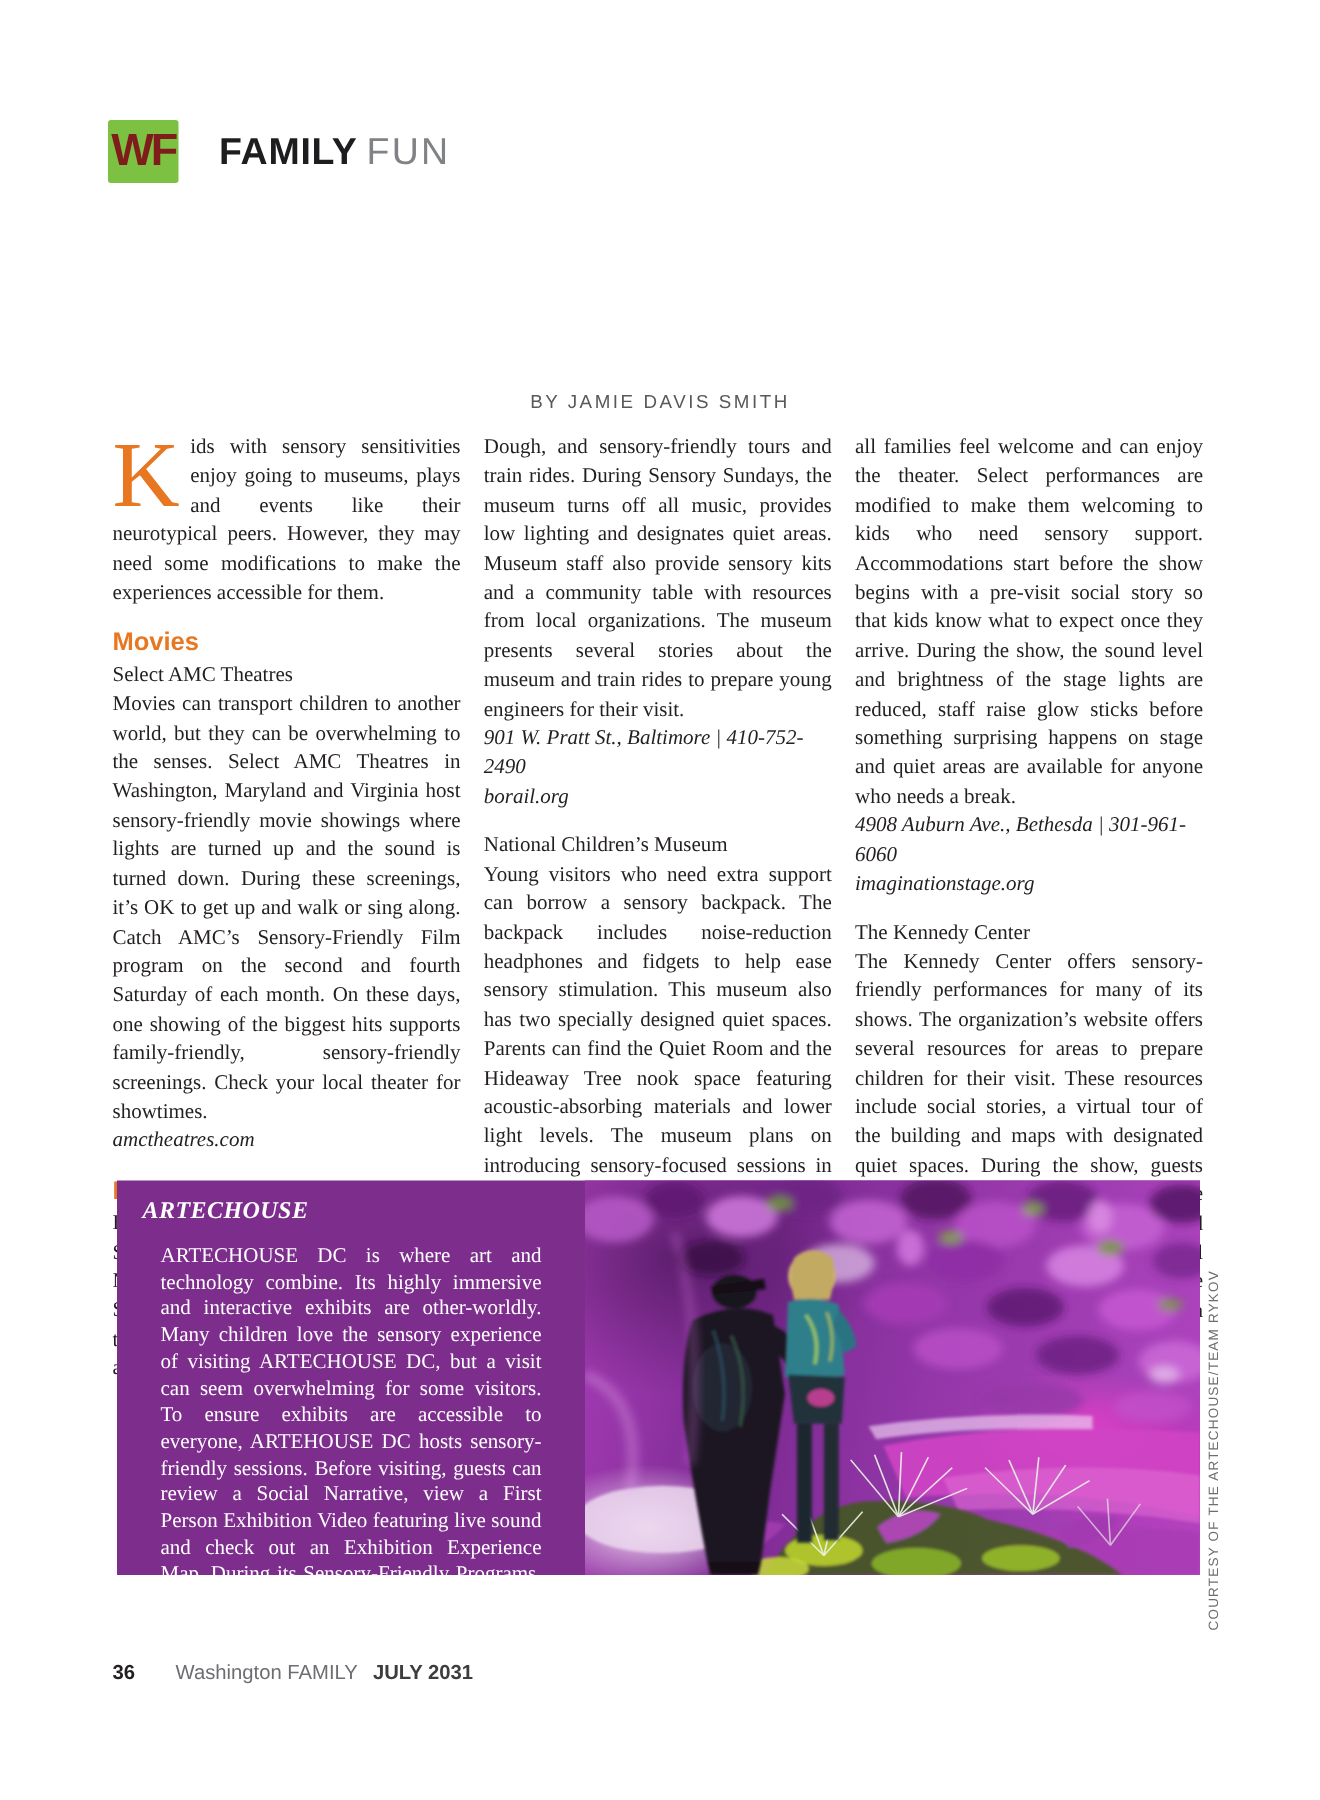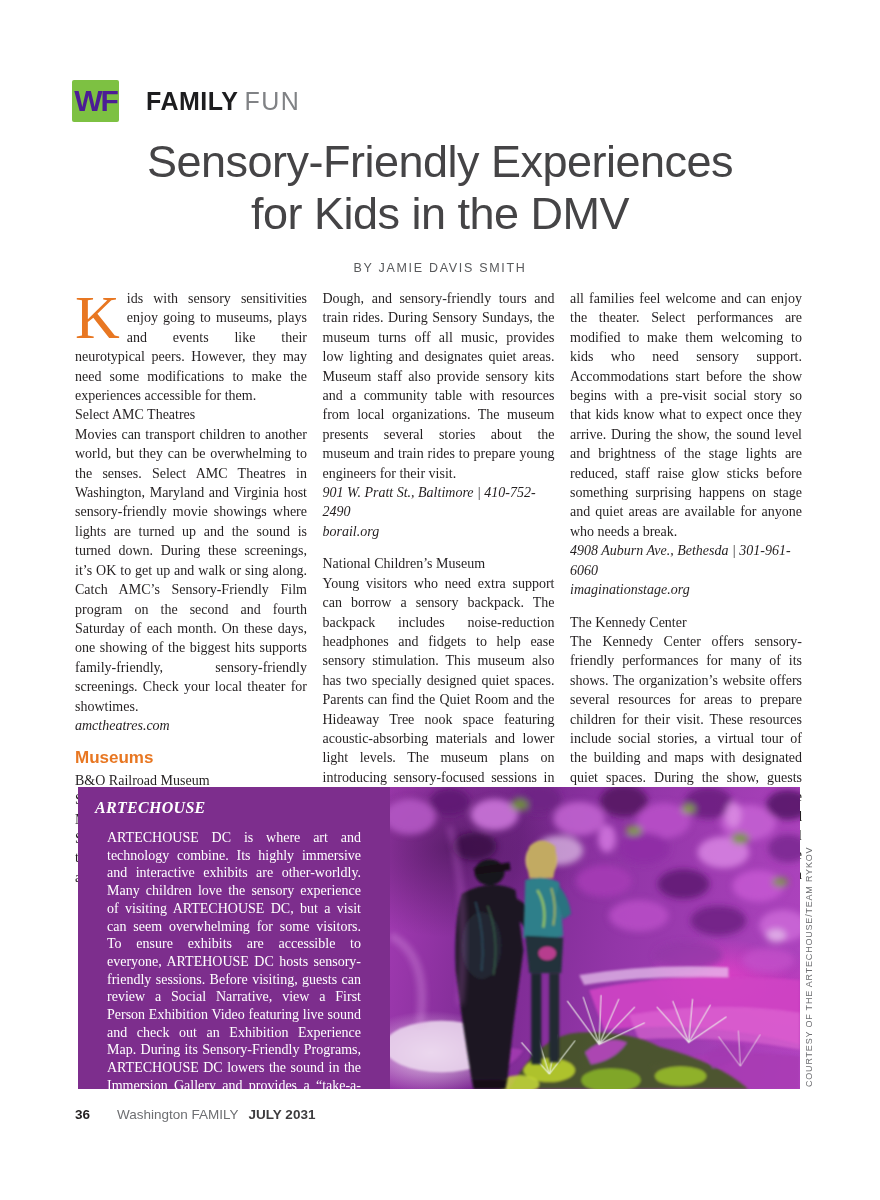--- a/index.html
+++ b/index.html
@@ -2,21 +2,21 @@
 <html><head>
 <meta charset="utf-8">
 <style>
   html,body{margin:0;padding:0;background:#e9e9e9;}
   .page{position:relative;width:880px;height:1200px;margin:0 auto;background:#ffffff;overflow:hidden;
         font-family:"Liberation Serif",serif;color:#231f20;}
 
   
   .brand-row{position:absolute;left:72px;top:80px;display:flex;align-items:center;gap:15px;}
   .wf-logo{width:47px;height:42px;background:#7DC142;border-radius:2px;display:flex;align-items:center;justify-content:center;
-           font-family:"Liberation Sans",sans-serif;font-weight:700;font-size:30px;color:#4c1d95;letter-spacing:-2px;}
+           font-family:"Liberation Sans",sans-serif;font-weight:700;font-size:30px;color:#7f1d1d;letter-spacing:-2px;}
   .section-title{font-family:"Liberation Sans",sans-serif;font-size:25px;letter-spacing:.5px;}
   .section-title .b{font-weight:700;color:#1d1d1f;margin-left:12px;}
   .section-title .l{font-weight:400;color:#808285;margin-left:6px;letter-spacing:1.5px;}
 
   
   .headline{position:absolute;top:136px;left:0;width:100%;text-align:center;
             font-family:"Liberation Sans",sans-serif;font-weight:400;color:#454446;
             font-size:45px;line-height:52px;letter-spacing:-.5px;}
   .byline{position:absolute;top:261px;left:0;width:100%;text-align:center;
           font-family:"Liberation Sans",sans-serif;font-size:12.5px;letter-spacing:1.7px;color:#58595b;}
@@ -31,21 +31,21 @@
            padding:4px 7px 0 0;font-weight:400;}
   h3.sect{font-family:"Liberation Sans",sans-serif;color:#E87722;font-size:17px;font-weight:700;
           margin:13px 0 3px 0;text-align:left;}
   .venue{text-align:left;margin:0;}
   .addr{font-style:italic;text-align:left;margin:0;}
   .addr span{display:block;}
   .gap{height:13px;}
   .endmark{font-style:normal;font-size:10px;margin-left:6px;color:#231f20;}
 
   
-  .feature{position:absolute;left:78px;top:787px;width:722px;height:302px;background:#7D2E8D;display:flex;}
+  .feature{position:absolute;left:78px;top:787px;width:722px;height:263px;background:#7D2E8D;display:flex;}
   .feature-text{width:312px;box-sizing:border-box;padding:12px 17px 10px 17px;color:#ffffff;}
   .feature-title{font-weight:700;font-style:italic;font-size:16px;letter-spacing:.3px;margin:0 0 2px 0;}
   .feature-body{font-size:14px;line-height:17.7px;text-align:justify;margin:12px;}
   .feature-addr{font-style:italic;font-size:13px;line-height:17.7px;margin:0;text-align:right;}
   .feature-addr span{display:block;}
 
   .feature-photo{flex:1;position:relative;overflow:hidden;
      background:
        radial-gradient(ellipse 100px 55px at 80% 63%, rgba(225,64,200,.95), rgba(225,64,200,0) 72%),
        radial-gradient(ellipse 150px 70px at 95% 72%, rgba(198,52,186,.9), rgba(198,52,186,0) 75%),
@@ -73,30 +73,27 @@
 
   <div class="brand-row">
     <div class="wf-logo">
         <span>WF</span>
       </div>
     <div class="section-title">
       <span class="b">FAMILY</span><span class="l">FUN</span>
     </div>
   </div>
 
-  <h1 class="headline" style="margin:0;">
-    <span style="display:block;">Sensory-Friendly Experiences</span>
-    <span style="display:block;">for Kids in the DMV</span>
-  </h1>
   <div class="byline">BY JAMIE DAVIS SMITH</div>
 
   <div class="columns">
 
     <div class="col">
       <p class="intro"><span class="dropcap">K</span><span>ids with sensory sensitivities enjoy going to museums, plays and events like their neurotypical peers. However, they may need some modifications to make the experiences accessible for them.</span></p>
+      <h3 class="sect">Movies</h3>
       <p class="venue">Select AMC Theatres</p>
       <p>Movies can transport children to another world, but they can be overwhelming to the senses. Select AMC Theatres in Washington, Maryland and Virginia host sensory-friendly movie showings where lights are turned up and the sound is turned down. During these screenings, it’s OK to get up and walk or sing along. Catch AMC’s Sensory-Friendly Film program on the second and fourth Saturday of each month. On these days, one showing of the biggest hits supports family-friendly, sensory-friendly screenings. Check your local theater for showtimes.</p>
       <p class="addr">amctheatres.com</p>
       <h3 class="sect">Museums</h3>
       <p class="venue">B&amp;O Railroad Museum</p>
       <p>Select Sundays at the B&amp;O Railroad Museum in Baltimore are designated as Sensory Sundays. During these visits, the museum features a special sensory activity, such as making Snow</p>
     </div>
 
     <div class="col">
       <p>Dough, and sensory-friendly tours and train rides. During Sensory Sundays, the museum turns off all music, provides low lighting and designates quiet areas. Museum staff also provide sensory kits and a community table with resources from local organizations. The museum presents several stories about the museum and train rides to prepare young engineers for their visit.</p>

